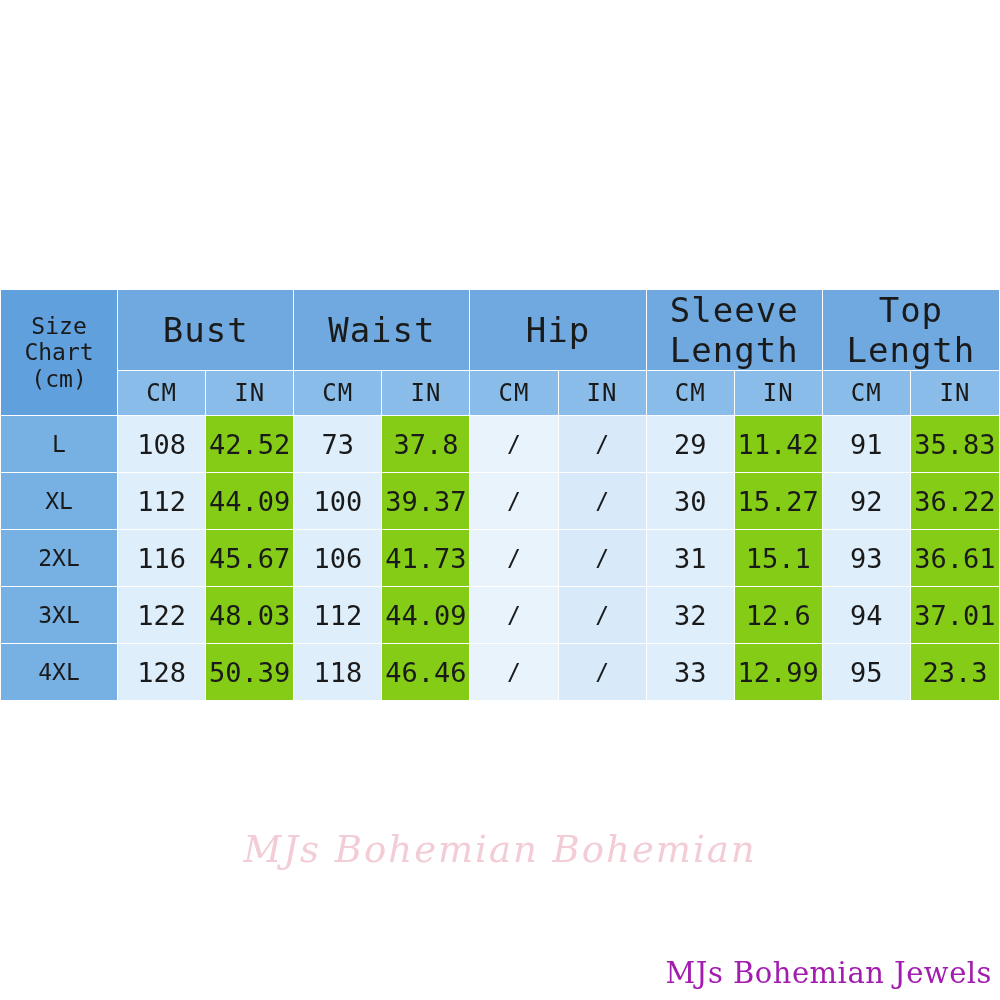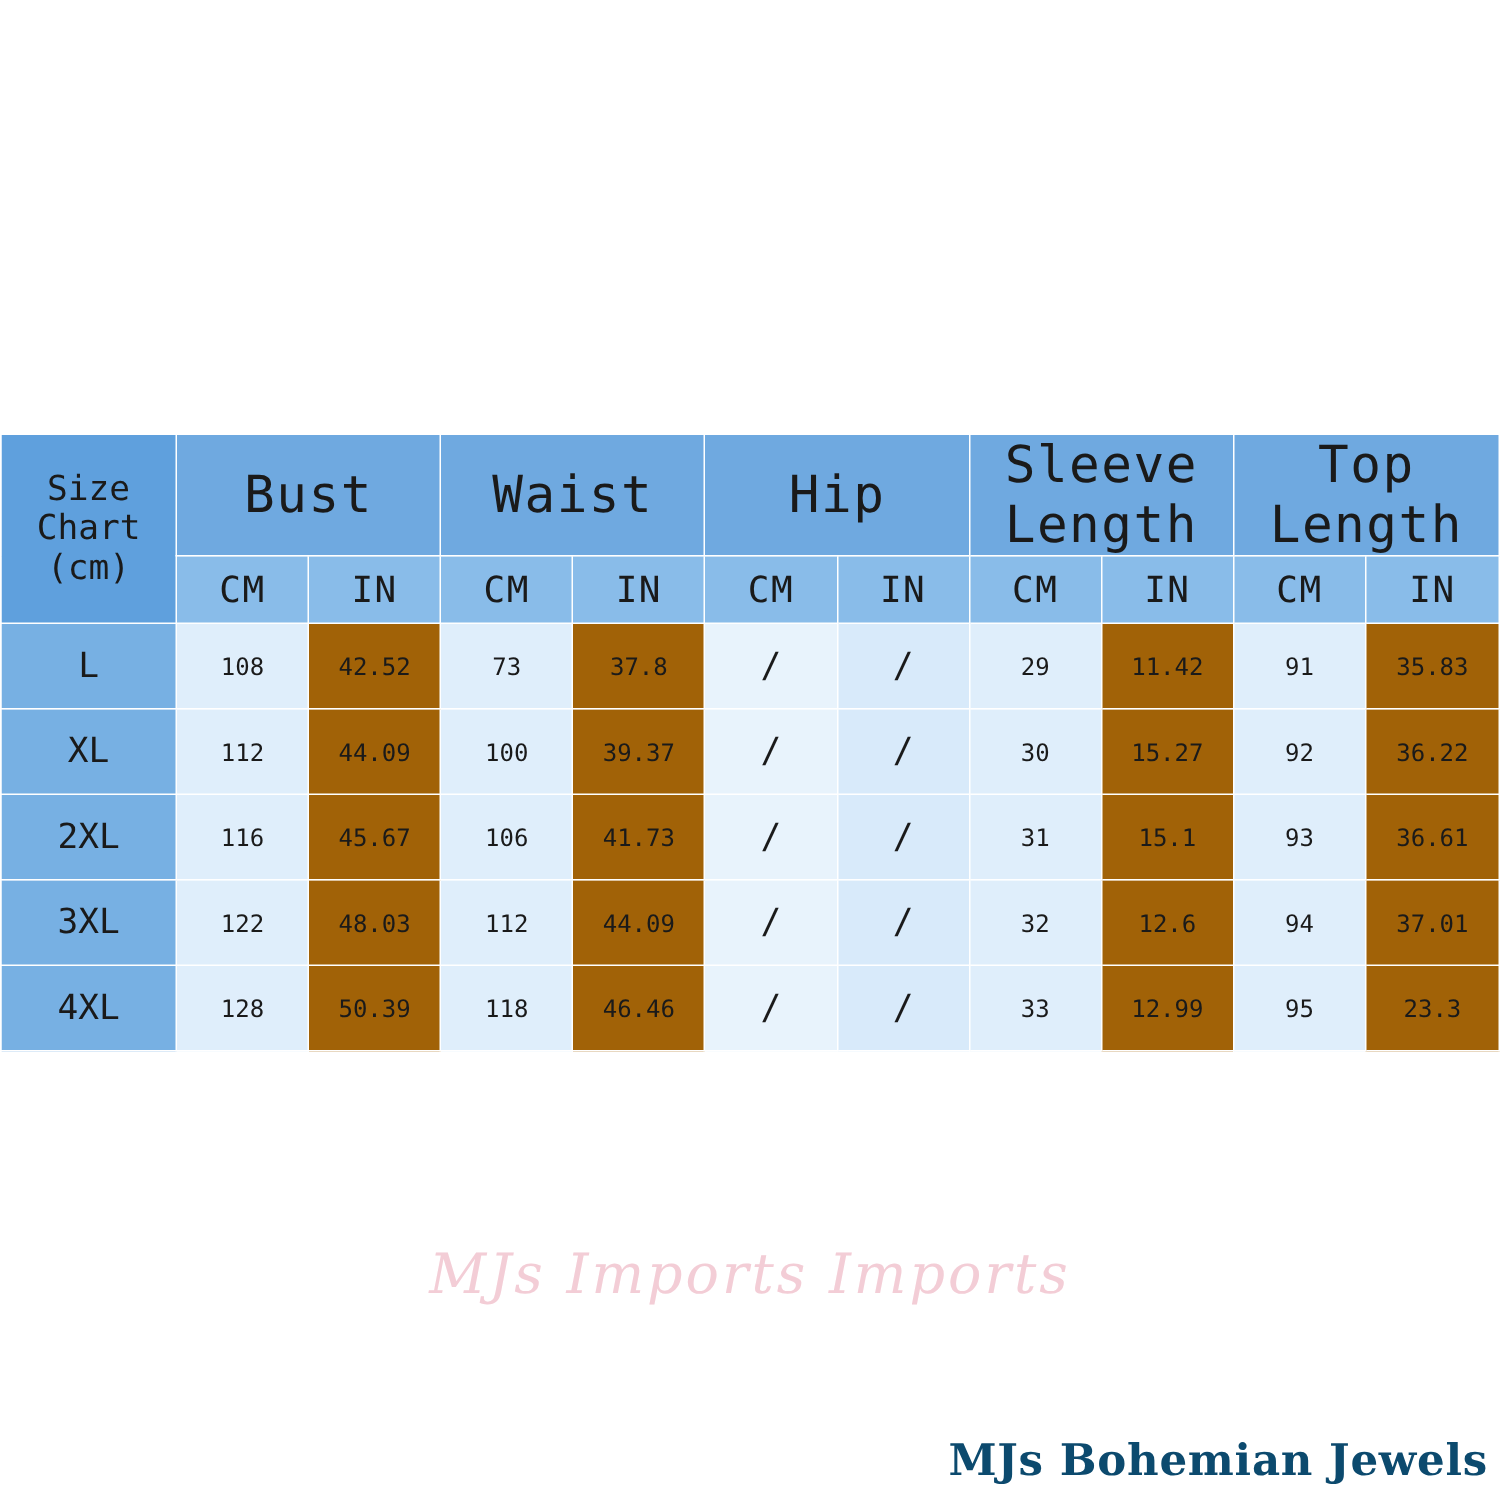--- a/index.html
+++ b/index.html
@@ -67,24 +67,24 @@
 
   
   .size-cell {
     background: #77b0e3;
     height: 56px;
     font-size: 23px;
   }
   .val-cell {
     background: #dfeefb;
     height: 56px;
-    font-size: 16px;
+    font-size: 27px;
   }
   .val-cell.alt {
-    background: #a16207;
+    background: #84cc16;
   }
   .val-slash {
     background: #e8f3fc;
     font-size: 23px;
   }
   .val-slash.alt {
     background: #d8eafa;
   }
 
   
@@ -102,23 +102,23 @@
     white-space: nowrap;
     user-select: none;
   }
 
   
   .brand {
     position: absolute;
     right: 8px;
     bottom: 10px;
     font-family: "DejaVu Serif", serif;
-    font-weight: bold;
+    font-weight: normal;
     font-size: 29px;
-    color: #0c4a6e;
+    color: #a21caf;
     letter-spacing: 0.5px;
   }
 </style>
 </head>
 <body>
 
 <div class="page">
 
   <div class="chart-wrap">
     <table class="size-chart">
@@ -226,17 +226,17 @@
           <td class="val-slash alt">/</td>
           <td class="val-cell">33</td>
           <td class="val-cell alt">12.99</td>
           <td class="val-cell">95</td>
           <td class="val-cell alt">23.3</td>
         </tr>
       </tbody>
     </table>
   </div>
 
-  <div class="watermark">MJs Imports Imports</div>
+  <div class="watermark">MJs Bohemian Bohemian</div>
 
   <div class="brand">MJs Bohemian Jewels</div>
 
 </div>
 
 </body></html>

